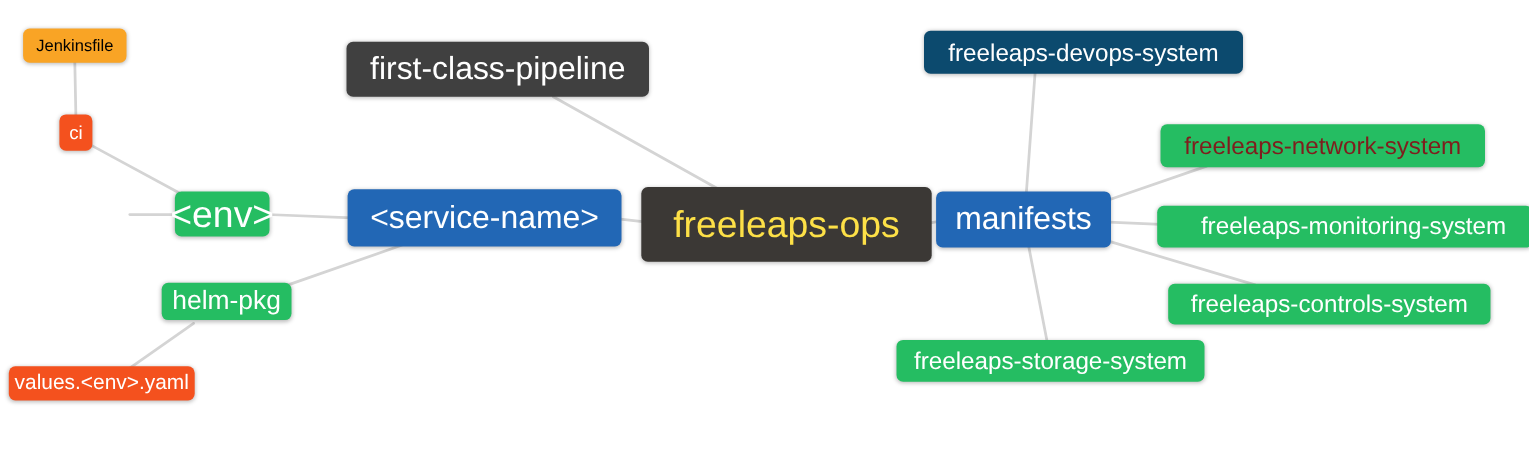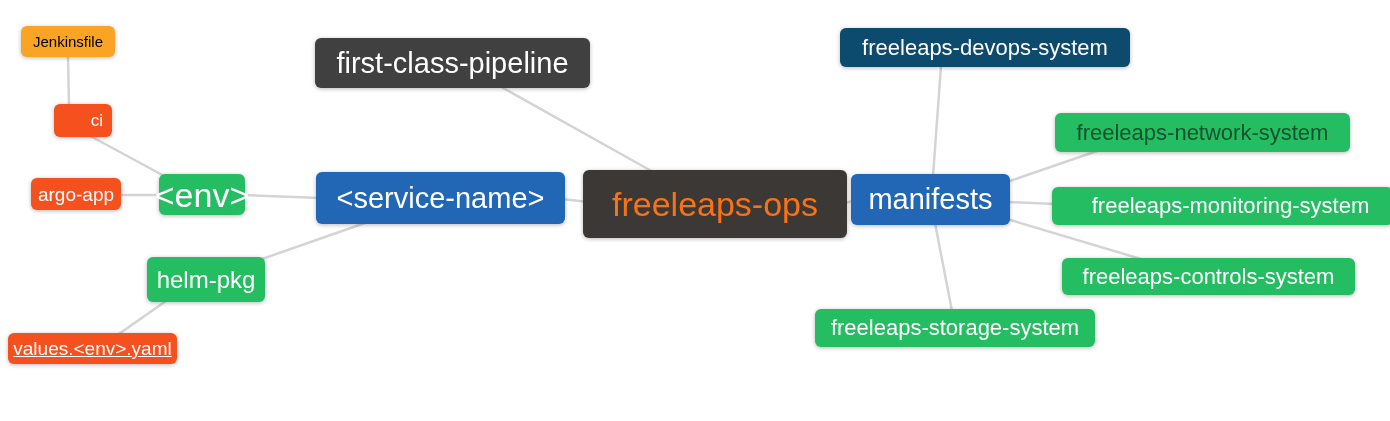--- a/index.html
+++ b/index.html
@@ -50,51 +50,48 @@
       <line x1="843" y1="203" x2="855" y2="201" stroke="#d4d4d4" stroke-width="2.5" stroke-linecap="round"></line>
       <line x1="933" y1="176" x2="941" y2="66" stroke="#d4d4d4" stroke-width="2.5" stroke-linecap="round"></line>
       <line x1="1007" y1="182" x2="1097" y2="151" stroke="#d4d4d4" stroke-width="2.5" stroke-linecap="round"></line>
       <line x1="1008" y1="202" x2="1055" y2="204" stroke="#d4d4d4" stroke-width="2.5" stroke-linecap="round"></line>
       <line x1="1007" y1="219" x2="1141" y2="259" stroke="#d4d4d4" stroke-width="2.5" stroke-linecap="round"></line>
       <line x1="935" y1="223" x2="952" y2="311" stroke="#d4d4d4" stroke-width="2.5" stroke-linecap="round"></line>
     </svg>
 <div class="node" style="left: 21px; top: 26px; width: 94px; height: 31px; background: rgb(249, 164, 37); font-size: 15px; color: #000000;">
       <span>Jenkinsfile</span>
     </div>
-    <div class="node" style="left: 54px; top: 104px; width: 30px; height: 33px; background: rgb(244, 81, 30); font-size: 17px; color: rgb(255, 255, 255); padding-left: 28px;">
+    <div class="node" style="left: 54px; top: 104px; width: 30px; height: 33px; background: rgb(244, 81, 30); font-size: 17px; color: rgb(255, 255, 255);">
       <span>ci</span>
-    </div>
-    <div class="node" style="left: 31px; top: 178px; width: 90px; height: 32px; background: rgb(244, 81, 30); font-size: 19px; color: rgb(255, 255, 255);">
-      <span>argo-app</span>
     </div>
     <div class="node" style="left: 159px; top: 174px; width: 86px; height: 41px; background: rgb(37, 189, 98); font-size: 34px; color: rgb(255, 255, 255); align-items: center;">
       <span>&lt;env&gt;</span>
     </div>
     <div class="node" style="left: 315px; top: 38px; width: 275px; height: 50px; background: #404040; font-size: 29px; color: rgb(255, 255, 255);">
       <span>first-class-pipeline</span>
     </div>
     <div class="node" style="left: 316px; top: 172px; width: 249px; height: 52px; background: rgb(34, 103, 181); font-size: 29px; color: rgb(255, 255, 255); justify-content: center;">
       <span>&lt;service-name&gt;</span>
     </div>
-    <div class="node" style="left: 583px; top: 170px; width: 264px; height: 68px; background: rgb(59, 56, 53); font-size: 34px; color: #f97316;">
+    <div class="node" style="left: 583px; top: 170px; width: 264px; height: 68px; background: rgb(59, 56, 53); font-size: 34px; color: #fde047;">
       <span>freeleaps-ops</span>
     </div>
     <div class="node" style="left: 851px; top: 174px; width: 159px; height: 51px; background: rgb(34, 103, 181); font-size: 29px; color: #ffffff;">
       <span>manifests</span>
     </div>
-    <div class="node" style="left: 147px; top: 257px; width: 118px; height: 45px; background: rgb(37, 189, 98); font-size: 24px; color: rgb(255, 255, 255);">
+    <div class="node" style="left: 147px; top: 257px; width: 118px; height: 34px; background: rgb(37, 189, 98); font-size: 24px; color: rgb(255, 255, 255);">
       <span>helm-pkg</span>
     </div>
-    <div class="node" style="left: 8px; top: 333px; width: 169px; height: 31px; background: rgb(244, 81, 30); font-size: 19px; color: rgb(255, 255, 255); text-decoration: underline;">
+    <div class="node" style="left: 8px; top: 333px; width: 169px; height: 31px; background: rgb(244, 81, 30); font-size: 19px; color: rgb(255, 255, 255);">
       <span>values.&lt;env&gt;.yaml</span>
     </div>
     <div class="node" style="left: 840px; top: 28px; width: 290px; height: 39px; background: #0c4a6e; font-size: 22px; color: rgb(255, 255, 255);">
       <span>freeleaps-devops-system</span>
     </div>
-    <div class="node" style="left: 1055px; top: 113px; width: 295px; height: 39px; background: rgb(37, 189, 98); font-size: 22px; color: #14532d;">
+    <div class="node" style="left: 1055px; top: 113px; width: 295px; height: 39px; background: rgb(37, 189, 98); font-size: 22px; color: #7f1d1d;">
       <span>freeleaps-network-system</span>
     </div>
     <div class="node" style="left: 1052px; top: 187px; width: 325px; height: 38px; background: rgb(37, 189, 98); font-size: 22px; color: rgb(255, 255, 255); padding-left: 16px;">
       <span>freeleaps-monitoring-system</span>
     </div>
     <div class="node" style="left: 1062px; top: 258px; width: 293px; height: 37px; background: rgb(37, 189, 98); font-size: 22px; color: rgb(255, 255, 255);">
       <span>freeleaps-controls-system</span>
     </div>
     <div class="node" style="left: 815px; top: 309px; width: 280px; height: 38px; background: rgb(37, 189, 98); font-size: 22px; color: rgb(255, 255, 255);">
       <span>freeleaps-storage-system</span>

